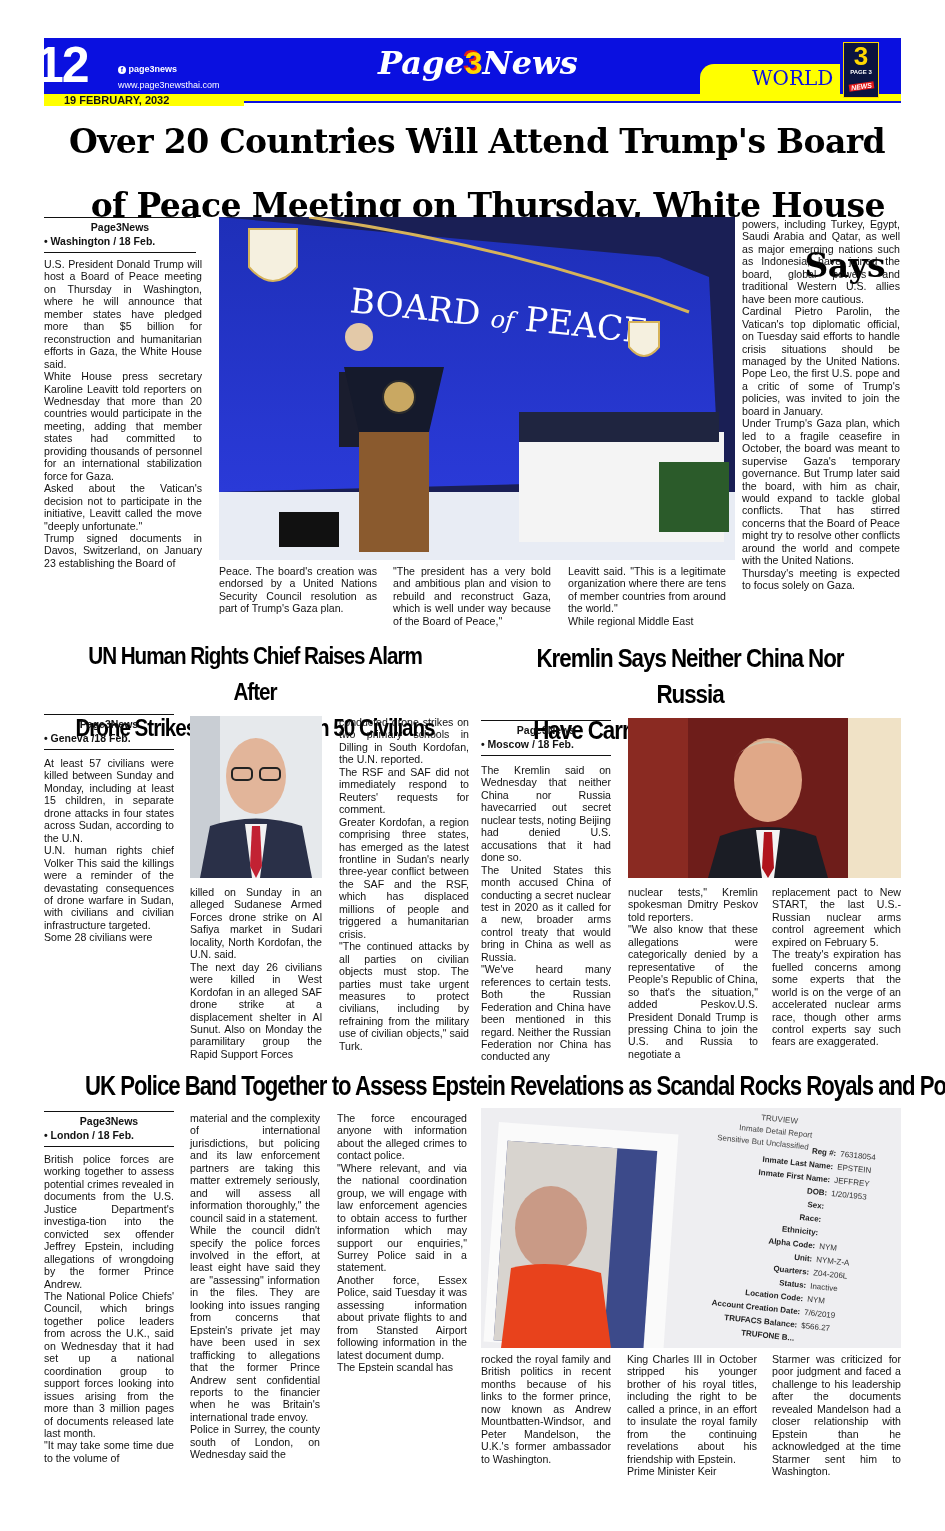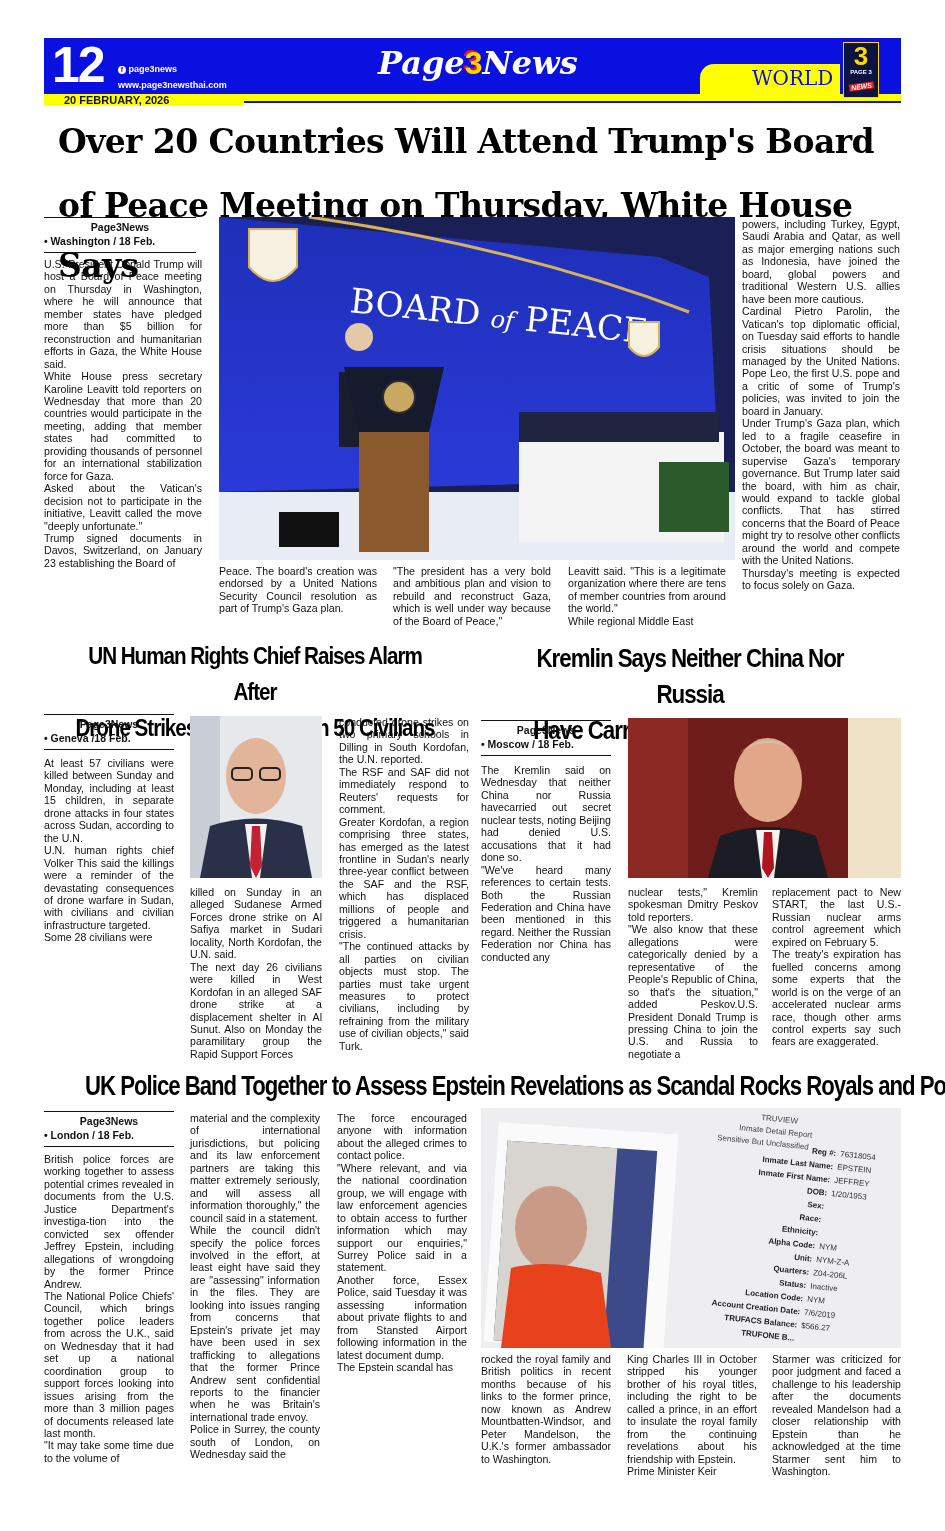--- a/index.html
+++ b/index.html
@@ -1,35 +1,35 @@
 <!DOCTYPE html>
 <html><head>
 <meta charset="utf-8">
 <style>
 *{box-sizing:border-box;margin:0;padding:0}
 body{width:945px;height:1531px;background:#fff;position:relative;font-family:"Liberation Sans",sans-serif;color:#111;overflow:hidden}
 .abs{position:absolute}
 
 .mast{left:44px;top:38px;width:857px;height:62px;background:#0a10e0}
 .mast-yellow-bottom{left:44px;top:94px;width:857px;height:9px;background:#ffff00;border-bottom:2px solid #0a10e0}
-.pagenum{left:52px;top:40px;font-family:"Liberation Sans",sans-serif;font-weight:bold;font-size:50px;color:#fff;line-height:50px;letter-spacing:-2px}
+.pagenum{left:36px;top:40px;font-family:"Liberation Sans",sans-serif;font-weight:bold;font-size:50px;color:#fff;line-height:50px;letter-spacing:-2px}
 .social{left:118px;top:64px;font-size:9px;font-weight:bold;color:#fff}
-.site{left:118px;top:80px;font-size:9px;font-weight:bold;color:#fff}
+.site{left:118px;top:80px;font-size:9px;font-weight:normal;color:#fff}
 .datebar{left:44px;top:94px;width:200px;height:12px;background:#ffff00}
 .date{left:64px;top:94px;font-size:11px;font-weight:bold;color:#111}
 .logo{left:378px;top:44px;font-family:"DejaVu Serif",serif;font-weight:bold;font-size:32px;color:#fff;letter-spacing:0;font-style:italic}
 .logo .three{color:#ffd800;font-style:normal;font-family:"Liberation Sans",sans-serif;text-shadow:-2px -2px 0 #e21b1b}
 .worldtab{left:700px;top:64px;width:140px;height:34px;background:#ffff00;border-top-left-radius:14px}
 .world{left:752px;top:66px;font-family:"DejaVu Serif",serif;font-weight:normal;font-size:20px;color:#0a10e0}
 .badge{left:843px;top:42px;width:36px;height:56px;background:#0b1440;border:1px solid #ffd800;text-align:center}
 .badge .b3{color:#ffd800;font-weight:bold;font-size:26px;line-height:26px;display:block}
 .badge .bp{color:#fff;font-size:6px;font-weight:bold;display:block}
 .badge .bn{color:#fff;background:#e21b1b;font-size:7px;font-weight:bold;font-style:italic;display:inline-block;padding:0 2px;transform:rotate(-8deg)}
 
-.h-main{left:58px;top:112px;width:857px;text-align:left;font-family:"DejaVu Serif",serif;font-weight:bold;font-size:33px;line-height:60px;color:#000;letter-spacing:-0.6px}
+.h-main{left:28px;top:112px;width:857px;text-align:right;font-family:"DejaVu Serif",serif;font-weight:bold;font-size:33px;line-height:60px;color:#000;letter-spacing:-0.6px}
 .h-sub{font-family:"Liberation Sans",sans-serif;font-weight:bold;font-size:24px;line-height:36px;color:#000;text-align:center;letter-spacing:-1.2px;transform:scaleX(0.86);transform-origin:center top}
 .h-wide{font-family:"Liberation Sans",sans-serif;font-weight:bold;font-size:25px;color:#000;text-align:center;letter-spacing:-1.2px;transform:scaleX(0.82);transform-origin:center top;white-space:nowrap}
 
 .byline{width:152px;border-top:1.5px solid #111;border-bottom:1.5px solid #111;padding:2px 0 4px 0}
 .byline .src{display:block;text-align:center;font-weight:bold;font-size:10.5px;line-height:14px}
 .byline .loc{display:block;font-weight:bold;font-size:10.5px;line-height:14px}
 
 .col{font-size:10.6px;line-height:12.45px;text-align:justify;color:#111}
 .col p{margin:0}
 
@@ -41,21 +41,21 @@
 <div class="abs mast"></div>
 <div class="abs mast-yellow-bottom"></div>
 <div class="abs worldtab"></div>
 <div class="abs pagenum">12</div>
 <div class="abs social">
   <span style="display:inline-block;width:8px;height:8px;border-radius:50%;background:#fff;color:#0a10e0;font-size:7px;line-height:8px;text-align:center;vertical-align:middle">f</span>
   <span>page3news</span>
 </div>
 <div class="abs site">www.page3newsthai.com</div>
 <div class="abs datebar"></div>
-<div class="abs date">20 FEBRUARY, 2026</div>
+<div class="abs date">19 FEBRUARY, 2032</div>
 <div class="abs logo"><span>Page</span><span class="three">3</span><span>News</span></div>
 <div class="abs world">WORLD</div>
 <div class="abs badge">
   <span class="b3">3</span>
   <span class="bp">PAGE 3</span>
   <span class="bn">NEWS</span>
 </div>
 
 <div class="abs h-main">
   <div>Over 20 Countries Will Attend Trump's Board</div>
@@ -156,20 +156,21 @@
 <div class="abs h-sub" style="left:480px;top:640px;width:420px">
   <div style="font-size:26px">Kremlin Says Neither China Nor Russia</div>
   <div style="font-size:26px">Have Carried Out Secret Nuclear Tests</div>
 </div>
 <div class="abs byline" style="left:481px;top:720px;width:130px">
   <span class="src">Page3News</span>
   <span class="loc">• Moscow / 18 Feb.</span>
 </div>
 <div class="abs col" style="left:481px;top:764px;width:130px">
     <p>The Kremlin said on Wednesday that neither China nor Russia havecarried out secret nuclear tests, noting Beijing had denied U.S. accusations that it had done so.</p>
+    <p>The United States this month accused China of conducting a secret nuclear test in 2020 as it called for a new, broader arms control treaty that would bring in China as well as Russia.</p>
     <p>"We've heard many references to certain tests. Both the Russian Federation and China have been mentioned in this regard. Neither the Russian Federation nor China has conducted any</p>
   </div>
 <div class="abs photo" style="left:628px;top:718px;width:273px;height:160px">
   <svg width="273" height="160" viewBox="0 0 273 160">
     <rect width="273" height="160" fill="#6e1d1a"></rect>
     <rect x="0" y="0" width="60" height="160" fill="#8a2a22"></rect>
     <rect x="220" y="0" width="53" height="160" fill="#f0e2c6"></rect>
     <ellipse cx="140" cy="62" rx="34" ry="42" fill="#e0a888"></ellipse>
     <path d="M106 40 Q140 5 174 40 Q160 25 140 25 Q120 25 106 40 Z" fill="#cfc0a6"></path>
     <path d="M80 160 L92 118 Q140 100 188 118 L200 160 Z" fill="#1b1d25"></path>

